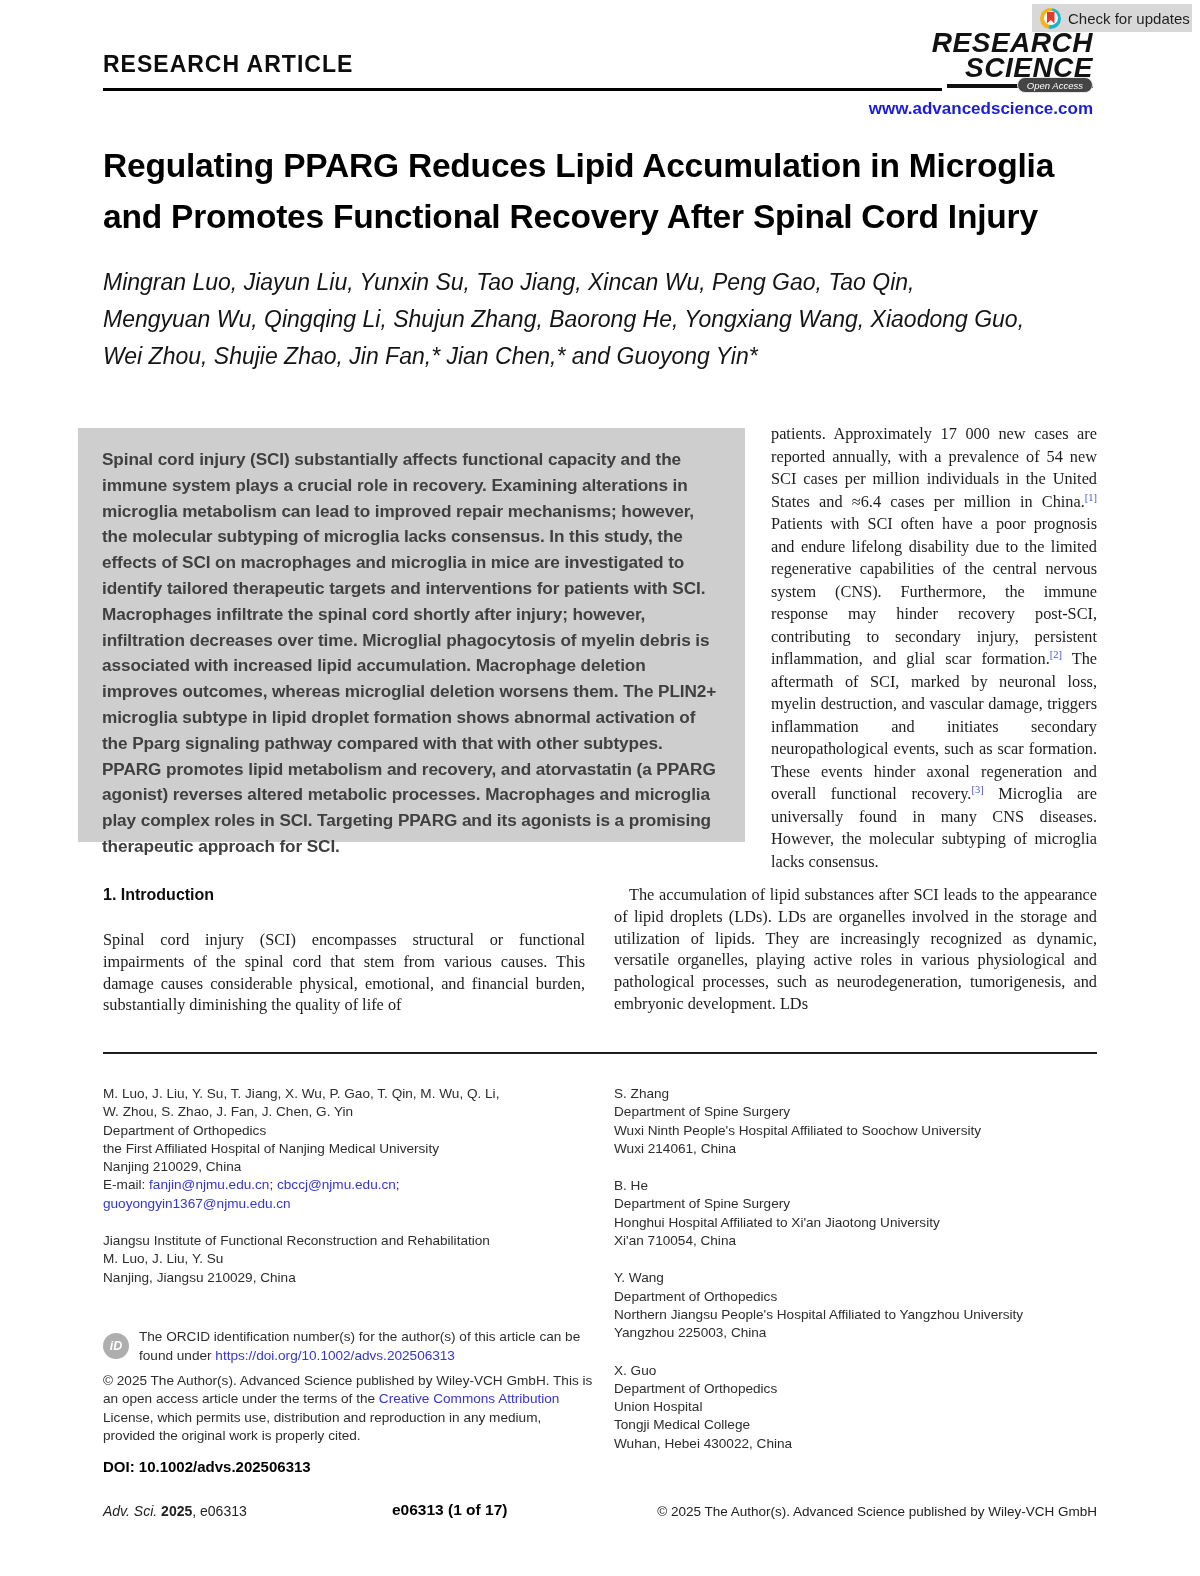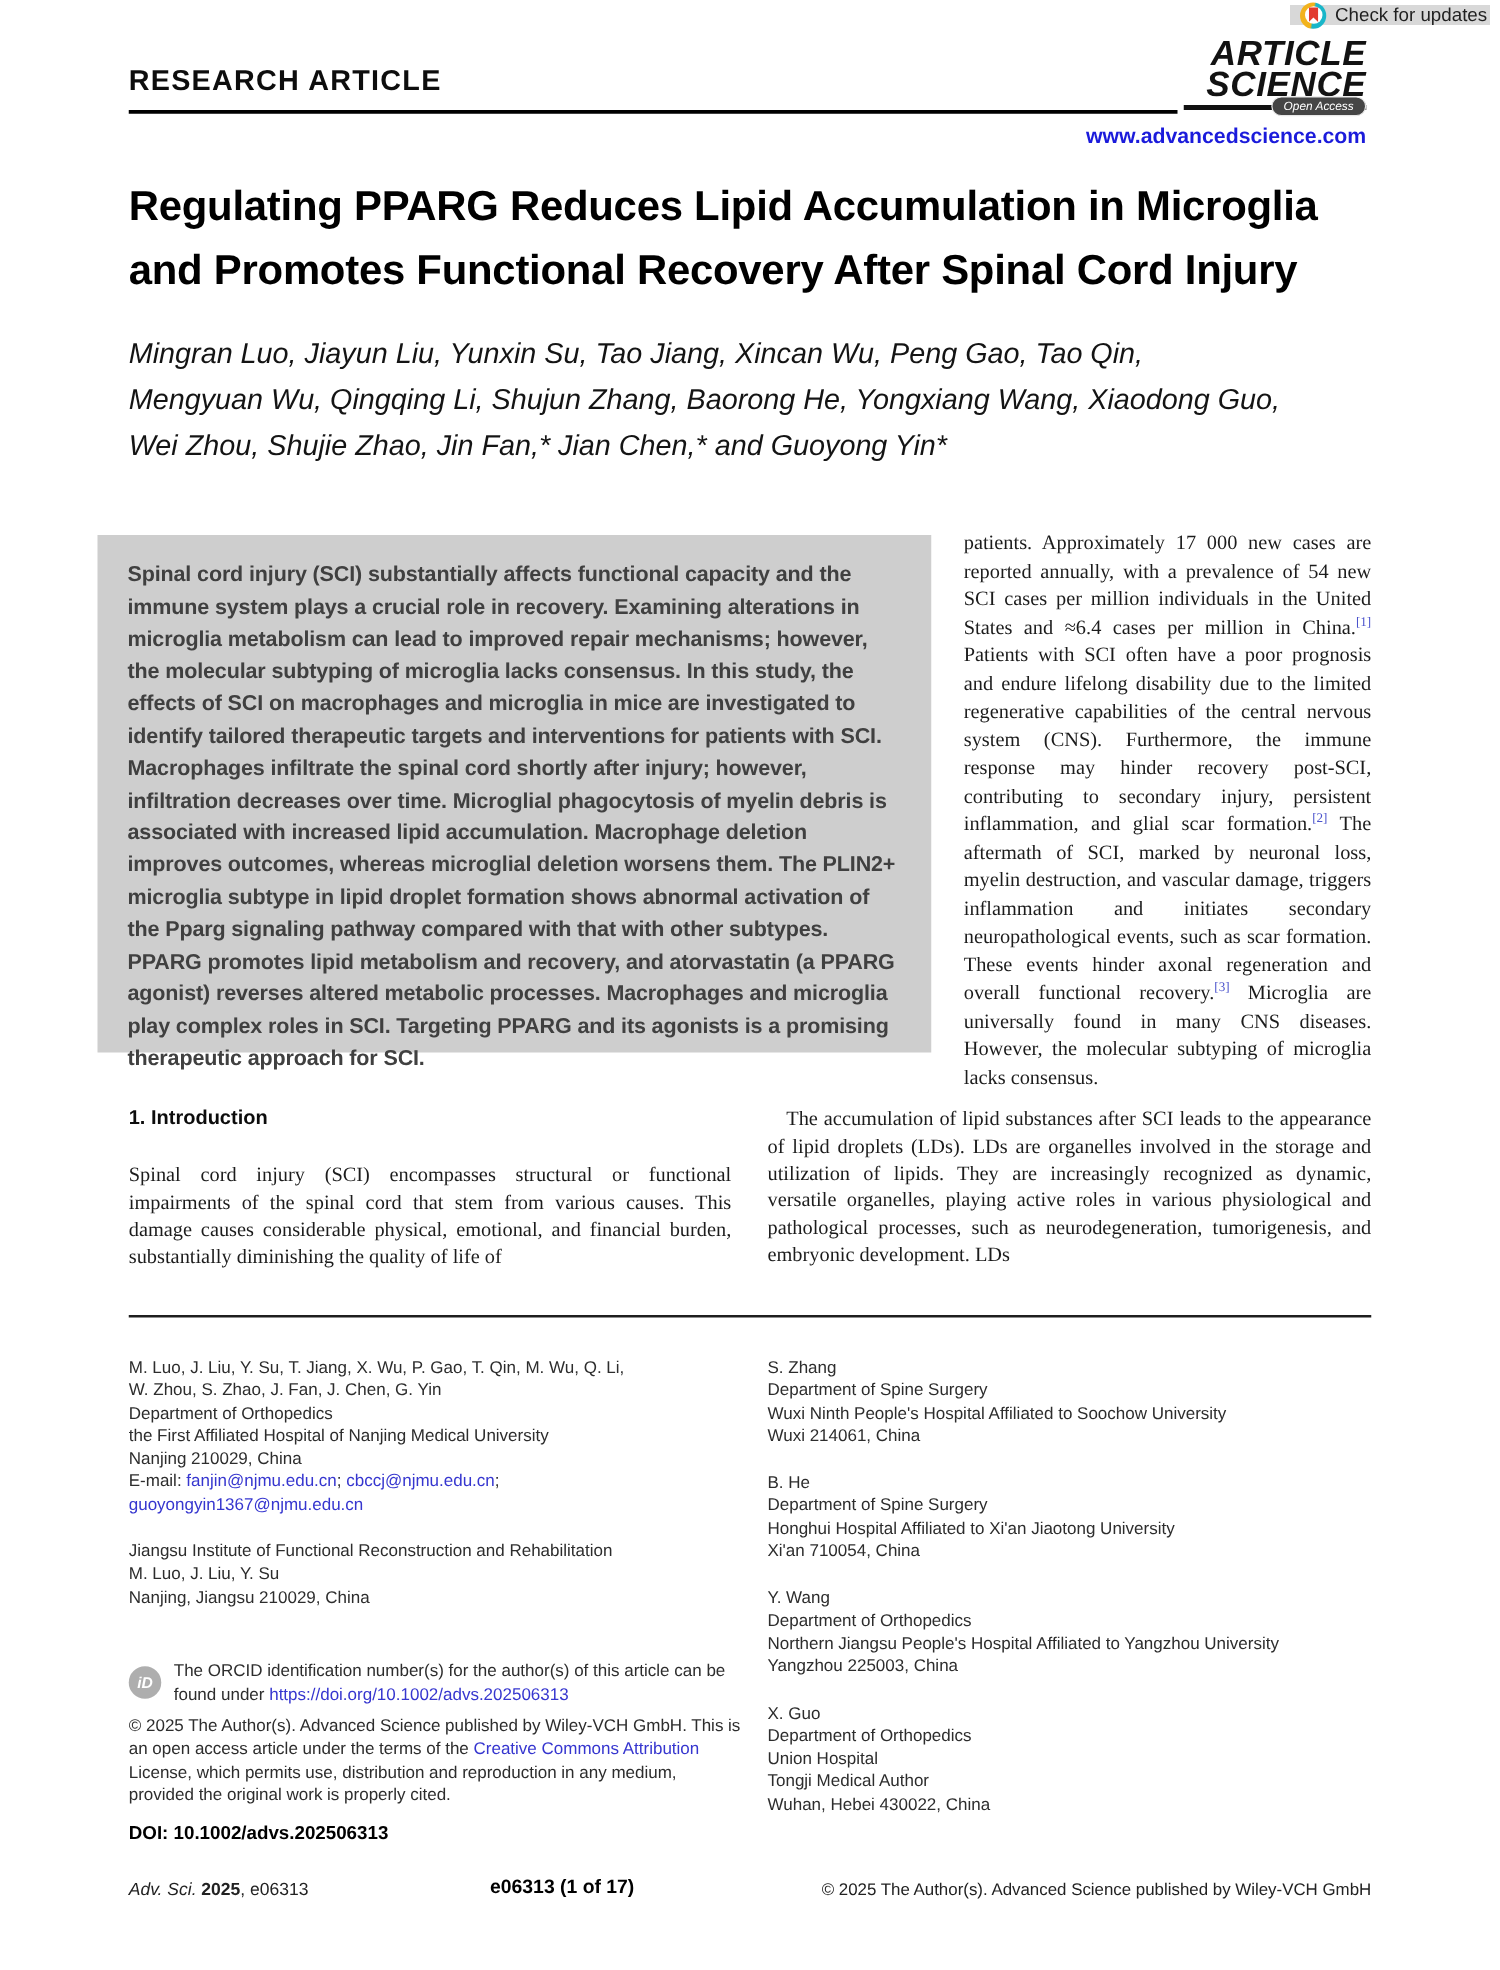--- a/index.html
+++ b/index.html
@@ -1,20 +1,20 @@
 <!DOCTYPE html>
 <html lang="en"><head>
 <meta charset="utf-8">
 <style>
   html,body{margin:0;padding:0;background:#ffffff;}
   .page{position:relative;width:1200px;height:1576px;background:#ffffff;overflow:hidden;
         font-family:"Liberation Sans",sans-serif;color:#111;}
 
   
-  .check-updates{position:absolute;left:1032px;top:4px;width:160px;height:16px;
+  .check-updates{position:absolute;left:1032px;top:4px;width:160px;height:28px;
     background:#d8d8d8;display:flex;align-items:center;gap:7px;padding-left:8px;box-sizing:border-box;cursor:pointer;}
   .cm-icon{position:relative;width:21px;height:21px;border-radius:50%;
     background:linear-gradient(100deg,#f2b31c 47%,#19b6c9 53%);flex:0 0 auto;}
   .cm-icon::after{content:"";position:absolute;left:3.5px;top:3.5px;width:14px;height:14px;border-radius:50%;background:#fff;}
   .cm-ribbon{position:absolute;left:7px;top:4px;width:7.5px;height:12px;background:#e23a2e;z-index:2;
     clip-path:polygon(0 0,100% 0,100% 100%,50% 70%,0 100%);}
   .cm-label{font-size:15px;color:#1f1f1f;}
 
   
   .article-type{position:absolute;left:103px;top:51px;font-size:23px;font-weight:900;letter-spacing:1px;color:#0d0d0d;}
@@ -77,21 +77,21 @@
     <span class="cm-icon">
         <span class="cm-ribbon"></span>
       </span>
     <span class="cm-label">Check for updates</span>
   </div>
 
   <div class="article-type">RESEARCH ARTICLE</div>
   <div class="header-rule"></div>
 
   <div class="logo">
-    <div class="logo-l1">ARTICLE</div>
+    <div class="logo-l1">RESEARCH</div>
     <div class="logo-l2">SCIENCE</div>
     <div class="logo-bar">
       <span class="oa-pill">Open Access</span>
     </div>
     <div class="site-url">www.advancedscience.com</div>
   </div>
 
   <h1 class="title">
     <span>Regulating PPARG Reduces Lipid Accumulation in Microglia</span>
     <span>and Promotes Functional Recovery After Spinal Cord Injury</span>
@@ -154,21 +154,21 @@
     <div class="fn-block">
         <div><span>Y. Wang</span></div>
         <div><span>Department of Orthopedics</span></div>
         <div><span>Northern Jiangsu People's Hospital Affiliated to Yangzhou University</span></div>
         <div><span>Yangzhou 225003, China</span></div>
       </div>
     <div class="fn-block">
         <div><span>X. Guo</span></div>
         <div><span>Department of Orthopedics</span></div>
         <div><span>Union Hospital</span></div>
-        <div><span>Tongji Medical Author</span></div>
+        <div><span>Tongji Medical College</span></div>
         <div><span>Wuhan, Hebei 430022, China</span></div>
       </div>
   </div>
 
   <div class="footer-left"><span class="it">Adv. Sci. </span><span class="b">2025</span><span>, e06313</span></div>
   <div class="footer-center">e06313 (1 of 17)</div>
   <div class="footer-right">© 2025 The Author(s). Advanced Science published by Wiley-VCH GmbH</div>
 
 </div>
 

